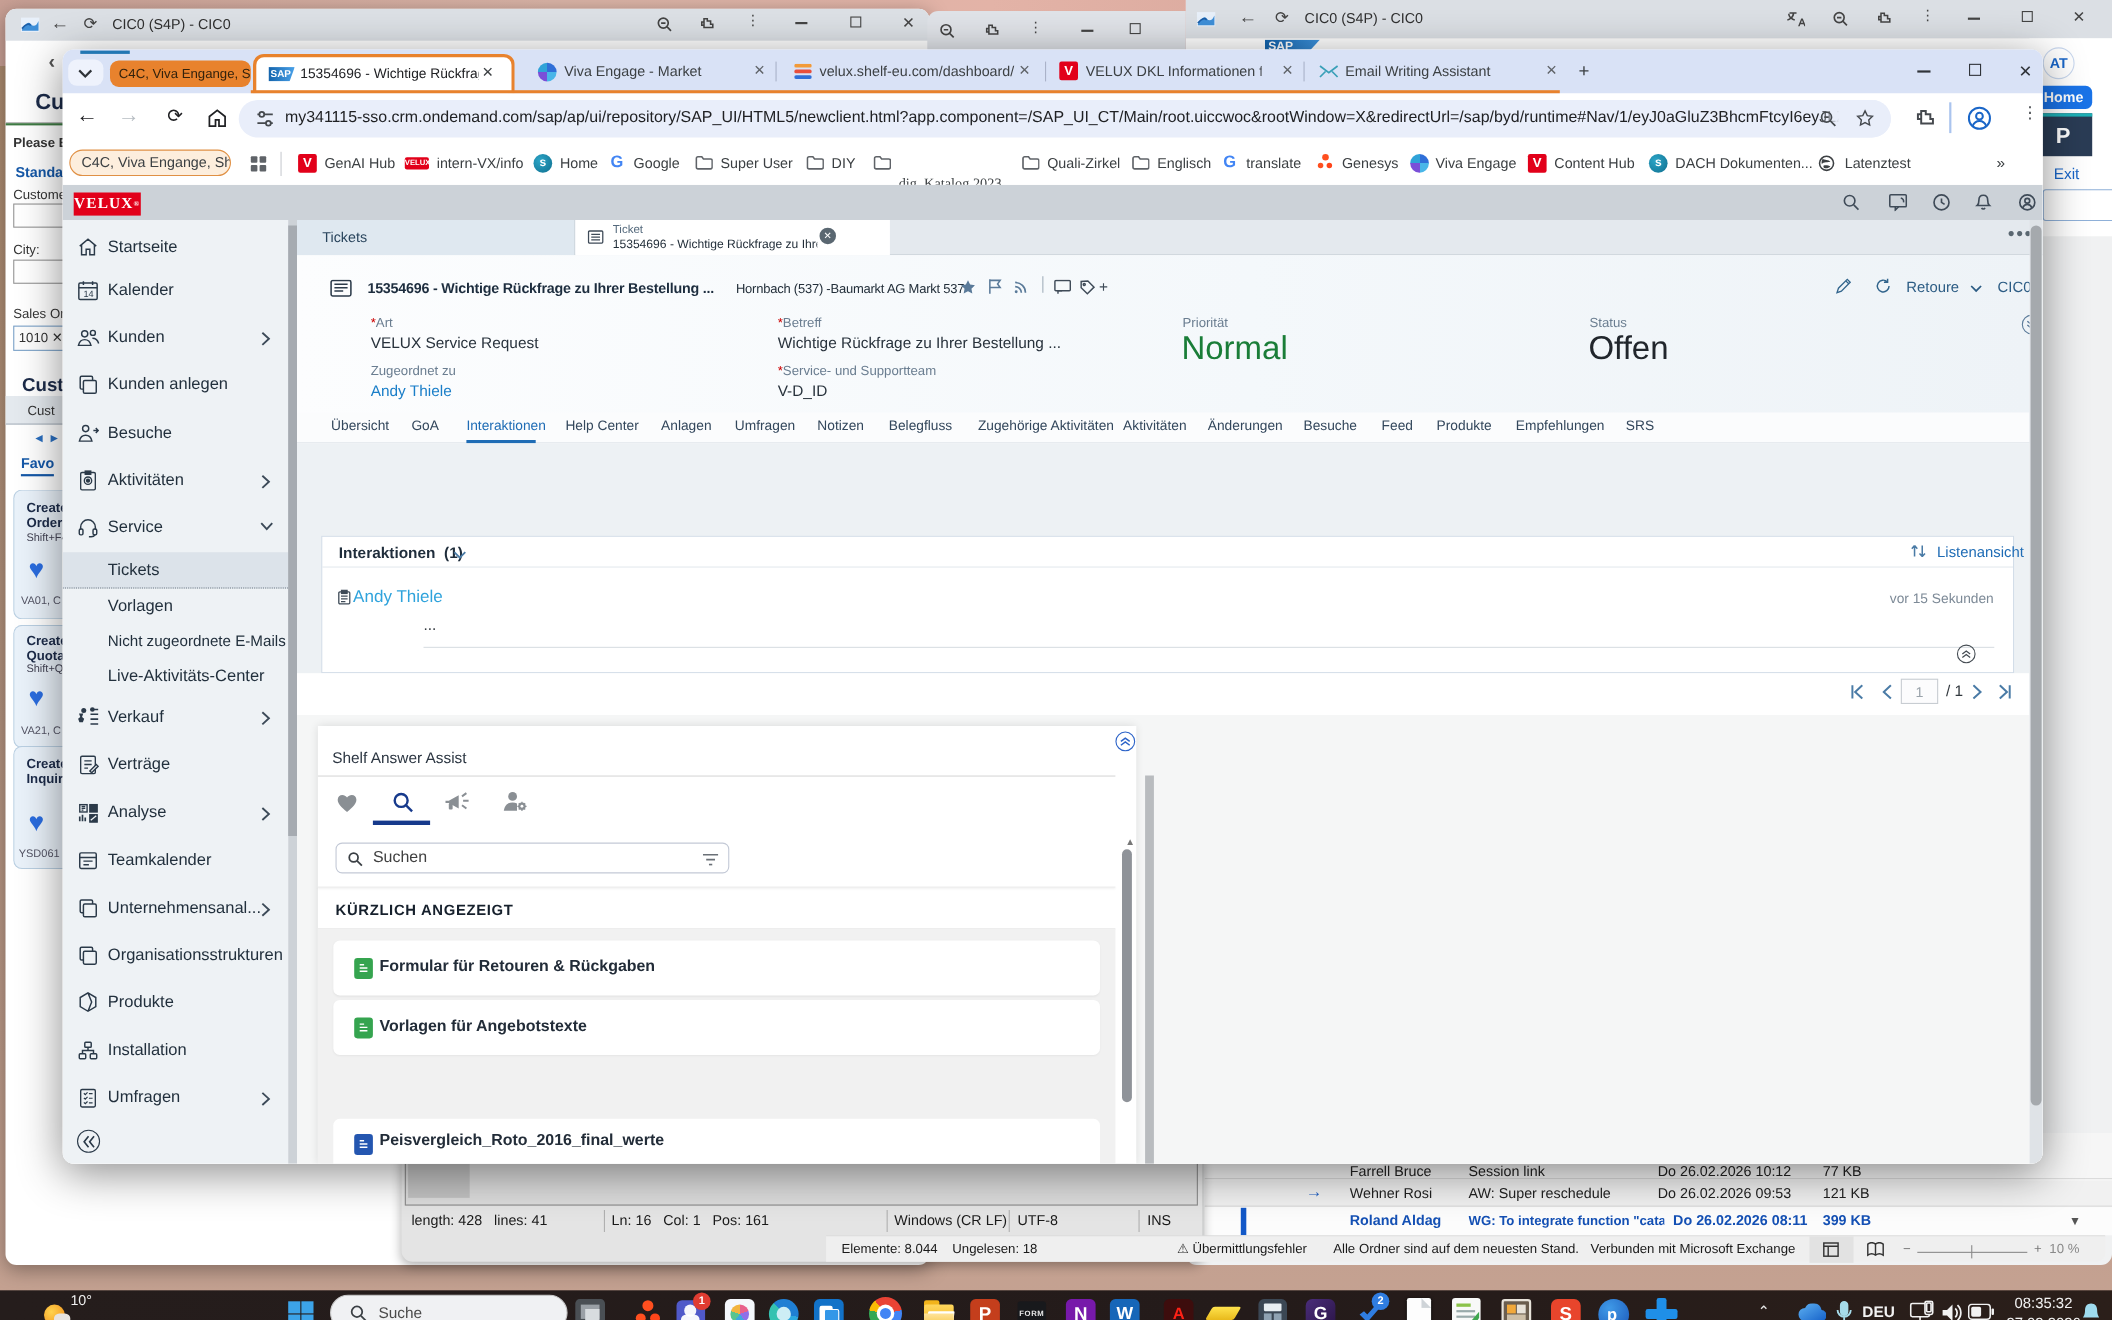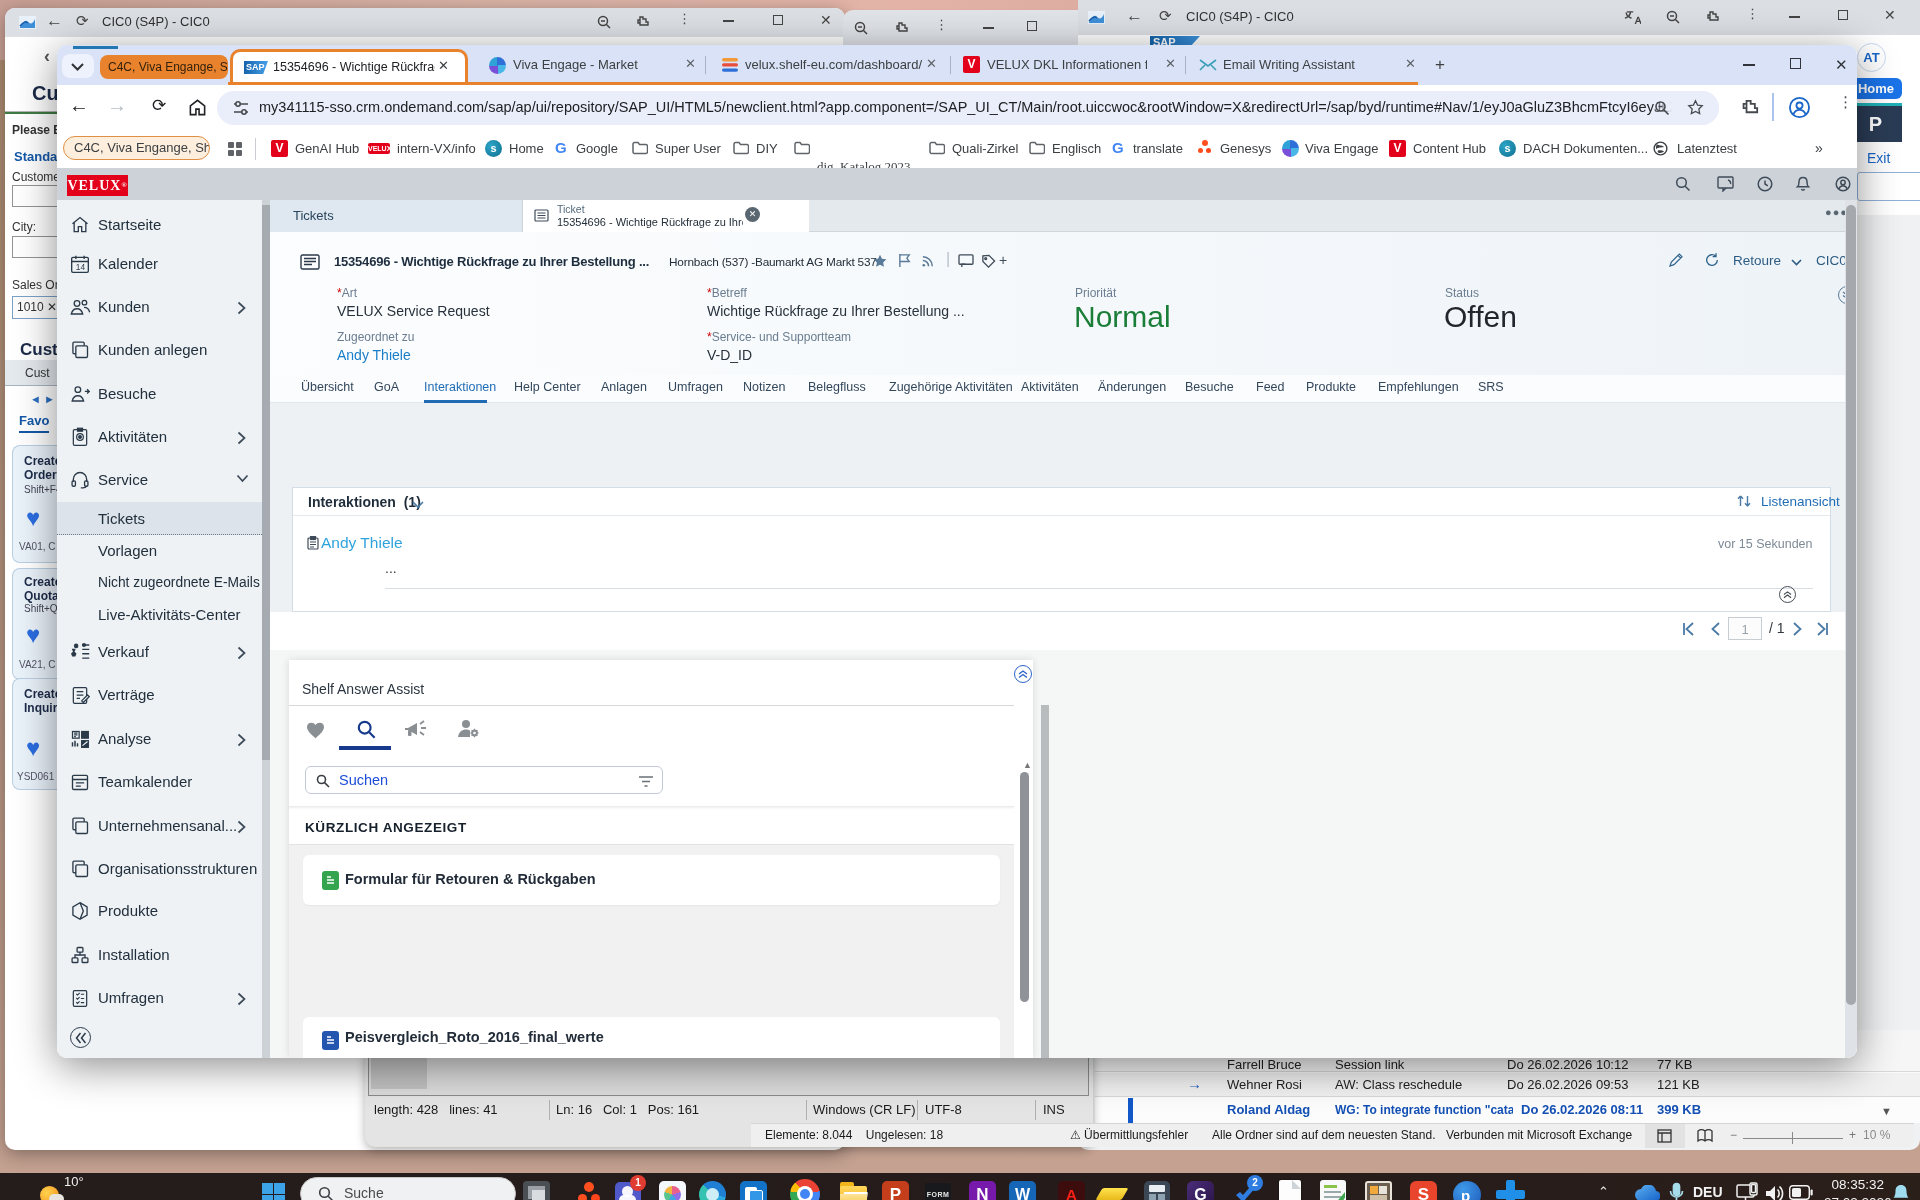--- a/index.html
+++ b/index.html
@@ -137,21 +137,21 @@
 
     <div class="abs" style="left:0;top:0;width:825px;height:42px;background:#f6f6f6;border-bottom:1px solid #d9d9d9;">
       <div class="abs" style="left:132px;top:27px;">Farrell Bruce</div>
       <div class="abs" style="left:240px;top:27px;">Session link</div>
       <div class="abs" style="left:412px;top:27px;">Do 26.02.2026 10:12</div>
       <div class="abs" style="left:562px;top:27px;">77 KB</div>
     </div>
     <div class="abs" style="left:0;top:43px;width:825px;height:24px;background:#f1f1f1;border-bottom:1px solid #d9d9d9;">
       <div class="abs" style="left:92px;top:2px;color:#2563c4;font-size:15px;">→</div>
       <div class="abs" style="left:132px;top:4px;">Wehner Rosi</div>
-      <div class="abs" style="left:240px;top:4px;">AW: Class reschedule</div>
+      <div class="abs" style="left:240px;top:4px;">AW: Super reschedule</div>
       <div class="abs" style="left:412px;top:4px;">Do 26.02.2026 09:53</div>
       <div class="abs" style="left:562px;top:4px;">121 KB</div>
     </div>
     <div class="abs" style="left:0;top:68px;width:825px;height:25px;background:#fcfcfc;color:#1450b4;font-weight:bold;">
       <div class="abs" style="left:33px;top:0;width:5px;height:25px;background:#1258c8;"></div>
       <div class="abs" style="left:132px;top:4px;">Roland Aldag</div>
       <div class="abs" style="left:240px;top:5px;width:178px;overflow:hidden;white-space:nowrap;font-size:12px;">WG: To integrate function "catalo...</div>
       <div class="abs" style="left:426px;top:4px;">Do 26.02.2026 08:11</div>
       <div class="abs" style="left:562px;top:4px;">399 KB</div>
     </div>
@@ -665,37 +665,45 @@
               <circle cx="17.5" cy="14" r="3.4"></circle>
               <circle cx="17.5" cy="14" r="1.3" fill="#fff"></circle>
               <path d="M17.5 9.8 v1.6 M17.5 16.6 v1.6 M13.3 14 h1.6 M20.1 14 h1.6 M14.6 11.1 l1.1 1.1 M19.3 15.8 l1.1 1.1 M20.4 11.1 l-1.1 1.1 M15.7 15.8 l-1.1 1.1" stroke="#8a8f94" stroke-width="1.1"></path>
             </svg>
 
           <div class="abs" style="left:16px;top:106px;width:358px;height:28px;border:1.5px solid #c3c9d6;border-radius:6px;background:#fff;">
             <svg class="abs" style="left:10px;top:7px;" width="14" height="14" viewBox="0 0 14 14" fill="none" stroke="#3a3f44" stroke-width="1.6">
                 <circle cx="5.5" cy="5.5" r="4"></circle>
                 <path d="M8.6 8.6 L13 13"></path>
               </svg>
-            <div class="abs" style="left:33px;top:5px;font-size:14.5px;color:#1d4ed8;">Suchen</div>
+            <div class="abs" style="left:33px;top:5px;font-size:14.5px;color:#404040;">Suchen</div>
             <svg class="abs" style="left:333px;top:9px;" width="14" height="11" viewBox="0 0 14 11" stroke="#6a7077" stroke-width="1.5" fill="none">
                 <path d="M0 1 h14 M3 5.5 h8 M5.5 10 h3"></path>
               </svg>
           </div>
           <div class="abs" style="left:0;top:146px;width:725px;height:1px;background:#ececec;box-shadow:0 1px 2px rgba(0,0,0,.1);"></div>
           <div class="abs" style="left:16px;top:160px;font-size:13.5px;font-weight:bold;color:#16202c;letter-spacing:.6px;">KÜRZLICH ANGEZEIGT</div>
           <div class="abs" style="left:0;top:184px;width:725px;height:1px;background:#e2e2e2;"></div>
 
           <div class="abs" style="left:0;top:185px;width:725px;height:213px;background:#f1f1f1;">
             <div class="abs" style="left:14px;top:10px;width:697px;height:50px;background:#fff;border-radius:6px;box-shadow:0 1px 2px rgba(0,0,0,.05);">
               <div class="abs" style="left:19px;top:16px;width:17px;height:19px;background:#35a44f;border-radius:3px;">
                   <svg class="abs" style="left:4px;top:4px;" width="9" height="11" viewBox="0 0 9 11" stroke="#fff" stroke-width="1.3" fill="none">
                     <path d="M1 2 h4 M1 5 h7 M1 8 h7"></path>
                   </svg>
                 </div>
               <div class="abs" style="left:42px;top:16px;font-size:14.5px;font-weight:bold;color:#222c38;">Formular für Retouren &amp; Rückgaben</div>
+            </div>
+            <div class="abs" style="left:14px;top:64px;width:697px;height:50px;background:#fff;border-radius:6px;box-shadow:0 1px 2px rgba(0,0,0,.05);">
+              <div class="abs" style="left:19px;top:16px;width:17px;height:19px;background:#35a44f;border-radius:3px;">
+                  <svg class="abs" style="left:4px;top:4px;" width="9" height="11" viewBox="0 0 9 11" stroke="#fff" stroke-width="1.3" fill="none">
+                    <path d="M1 2 h4 M1 5 h7 M1 8 h7"></path>
+                  </svg>
+                </div>
+              <div class="abs" style="left:42px;top:16px;font-size:14.5px;font-weight:bold;color:#222c38;">Vorlagen für Angebotstexte</div>
             </div>
             <div class="abs" style="left:14px;top:172px;width:697px;height:41px;background:#fff;border-radius:6px 6px 0 0;">
               <div class="abs" style="left:19px;top:14px;width:17px;height:19px;background:#2456b0;border-radius:3px;">
                   <svg class="abs" style="left:4px;top:4px;" width="9" height="11" viewBox="0 0 9 11" stroke="#fff" stroke-width="1.3" fill="none">
                     <path d="M1 2 h4 M1 5 h7 M1 8 h7"></path>
                   </svg>
                 </div>
               <div class="abs" style="left:42px;top:12px;font-size:14.5px;font-weight:bold;color:#222c38;">Peisvergleich_Roto_2016_final_werte</div>
             </div>
           </div>

